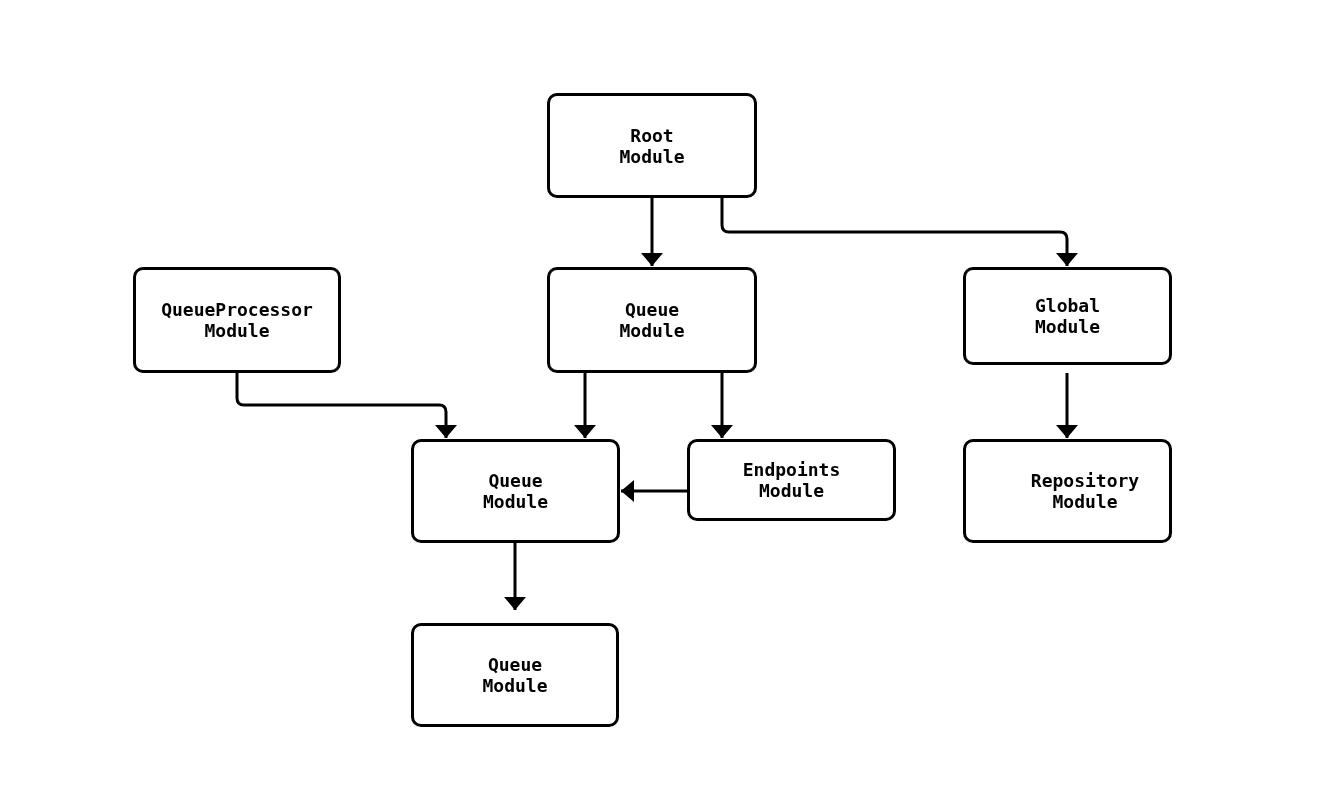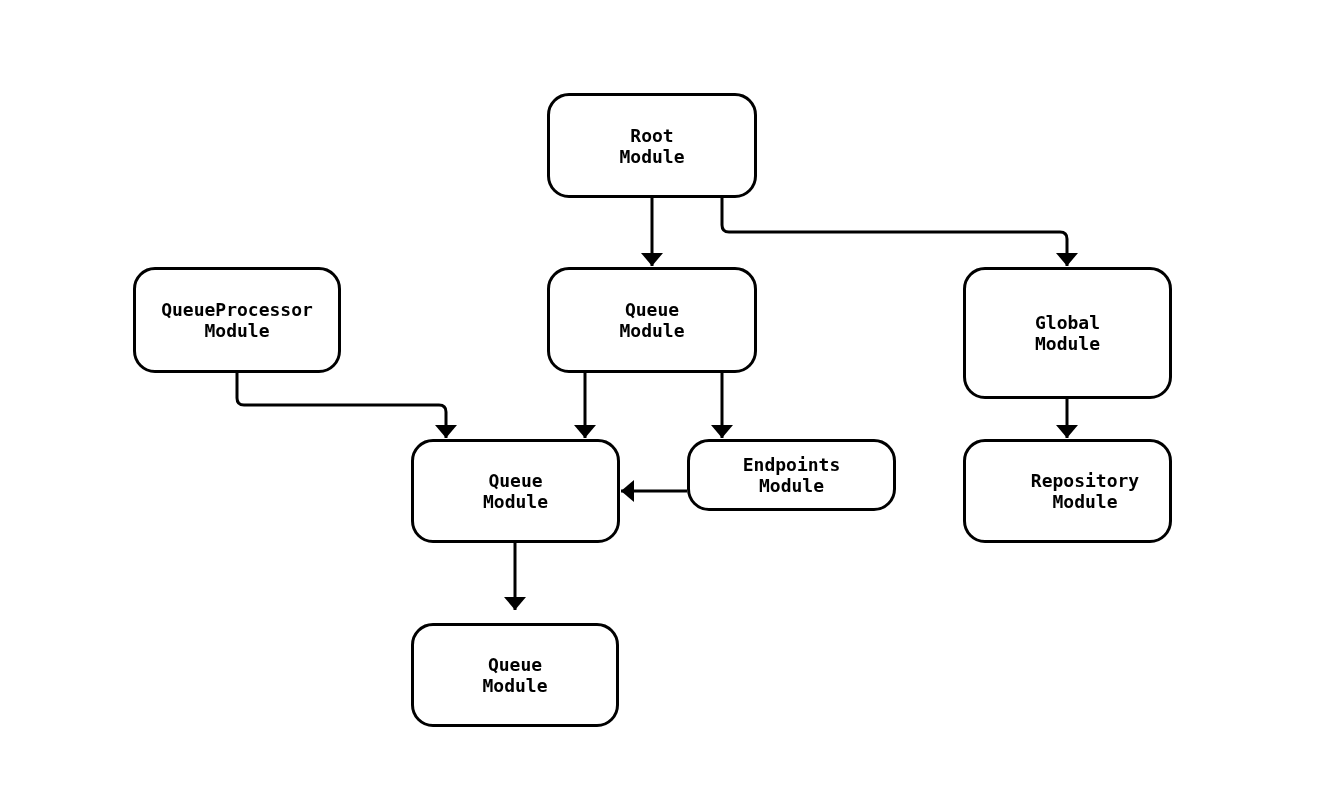--- a/index.html
+++ b/index.html
@@ -24,21 +24,21 @@
   }
   .edge {
     fill: none;
     stroke: #000000;
     stroke-width: 3;
   }
   .node {
     position: absolute;
     box-sizing: border-box;
     border: 3px solid #000000;
-    border-radius: 22px;
+    border-radius: 10px;
     background: #ffffff;
     display: flex;
     flex-direction: column;
     align-items: center;
     justify-content: center;
     text-align: center;
     font-weight: bold;
     font-size: 18px;
     line-height: 21px;
     color: #000000;
@@ -77,31 +77,31 @@
   <div class="node" style="left:133px; top:267px; width:208px; height:106px;">
     <span>QueueProcessor</span>
     <span>Module</span>
   </div>
 
   <div class="node" style="left:547px; top:267px; width:210px; height:106px;">
     <span>Queue</span>
     <span>Module</span>
   </div>
 
-  <div class="node" style="left:963px; top:267px; width:209px; height:132px;">
+  <div class="node" style="left:963px; top:267px; width:209px; height:98px;">
     <span>Global</span>
     <span>Module</span>
   </div>
 
   <div class="node" style="left:411px; top:439px; width:209px; height:104px;">
     <span>Queue</span>
     <span>Module</span>
   </div>
 
-  <div class="node" style="left:687px; top:439px; width:209px; height:72px;">
+  <div class="node" style="left:687px; top:439px; width:209px; height:82px;">
     <span>Endpoints</span>
     <span>Module</span>
   </div>
 
   <div class="node" style="left:963px; top:439px; width:209px; height:104px;padding-left:35px;">
     <span>Repository</span>
     <span>Module</span>
   </div>
 
   <div class="node" style="left:411px; top:611px; width:208px; height:104px;margin-top:12px;">

